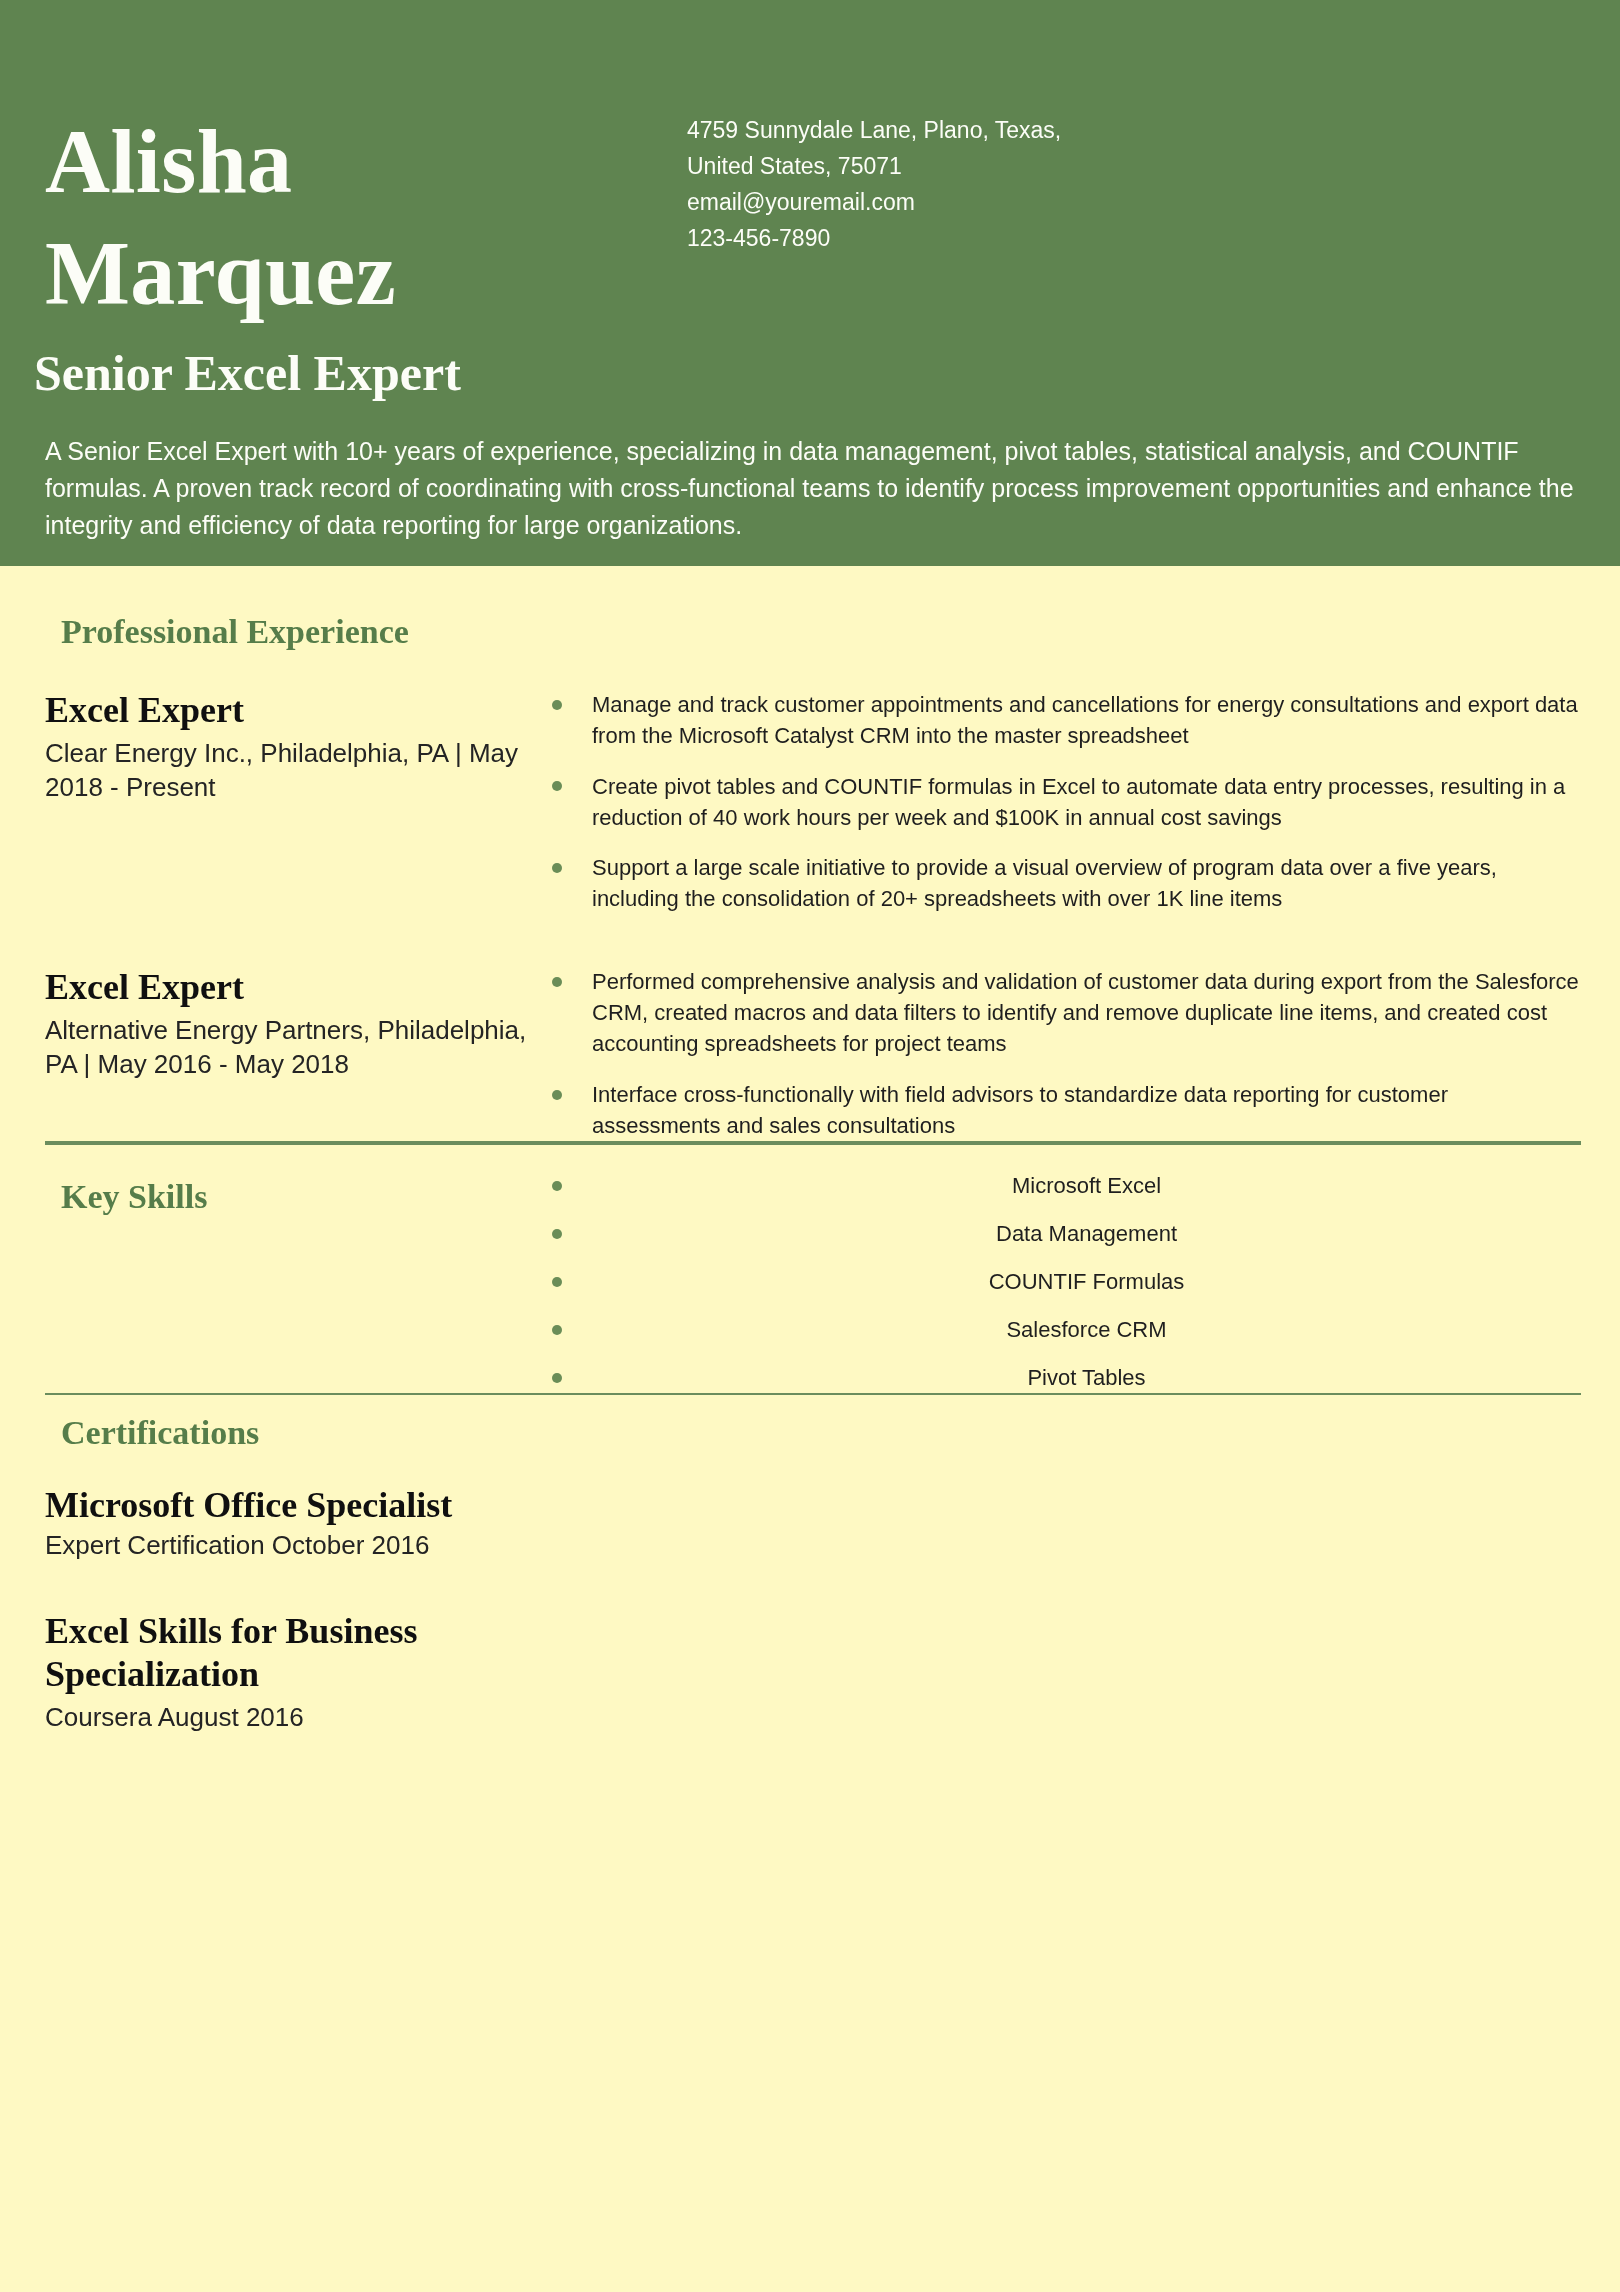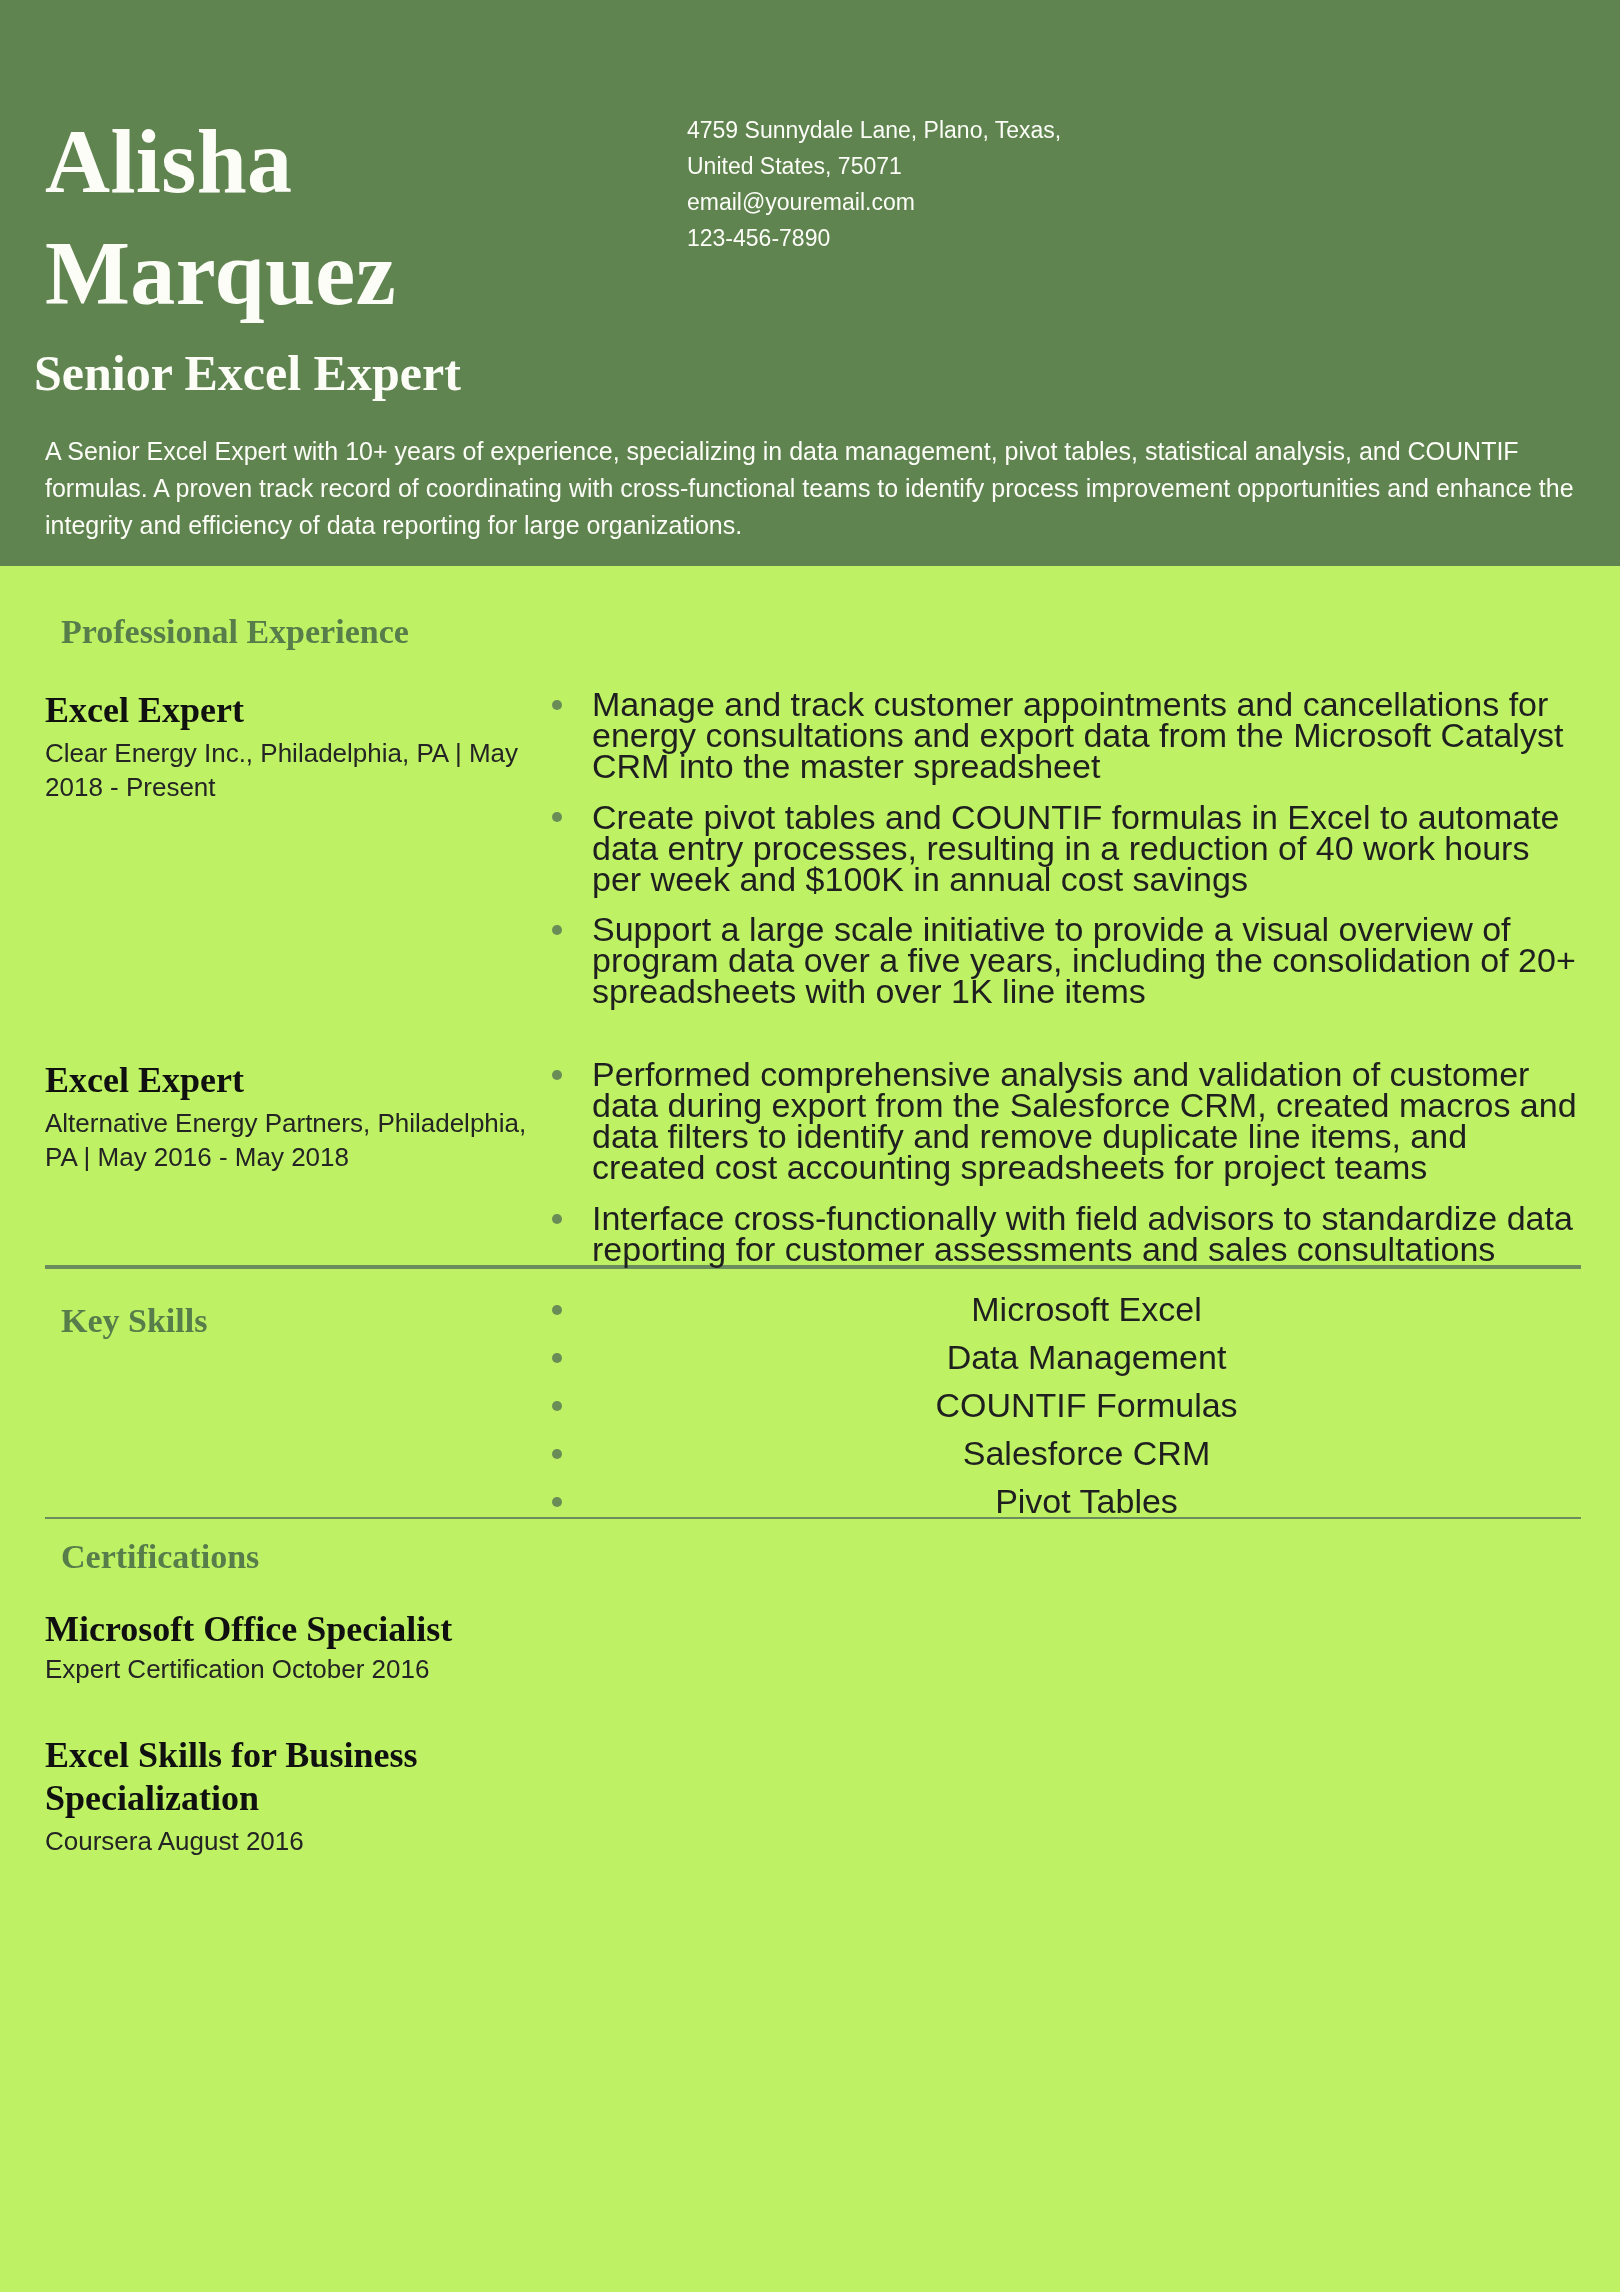--- a/index.html
+++ b/index.html
@@ -10,21 +10,21 @@
     --name-text: #fcfdf7;
     --body-text: #1f1f1f;
   }
   * { box-sizing: border-box; }
   html, body { margin: 0; padding: 0; background: #e8e8e8; }
   .page {
     position: relative;
     width: 1620px;
     height: 2293px;
     margin: 0 auto;
-    background: #bef264;
+    background: #fef9c3;
     font-family: "Liberation Sans", "DejaVu Sans", sans-serif;
     color: var(--body-text);
     overflow: hidden;
   }
 
   
   .banner {
     position: relative;
     width: 100%;
     height: 566px;
@@ -100,21 +100,21 @@
     margin: 3.6px 0 0;
     font-size: 26px;
     line-height: 34px;
     color: #242424;
   }
 
   ul.bullets { list-style: none; margin: 0; padding: 0; }
   ul.bullets li {
     position: relative;
     padding-left: 47px;
-    font-size: 34px;
+    font-size: 22px;
     line-height: 31px;
     margin-bottom: 19.7px;
   }
   ul.bullets li:last-child { margin-bottom: 0; }
   ul.bullets li::before {
     content: "";
     position: absolute;
     left: 7.2px;
     top: 10.7px;
     width: 9.9px;

